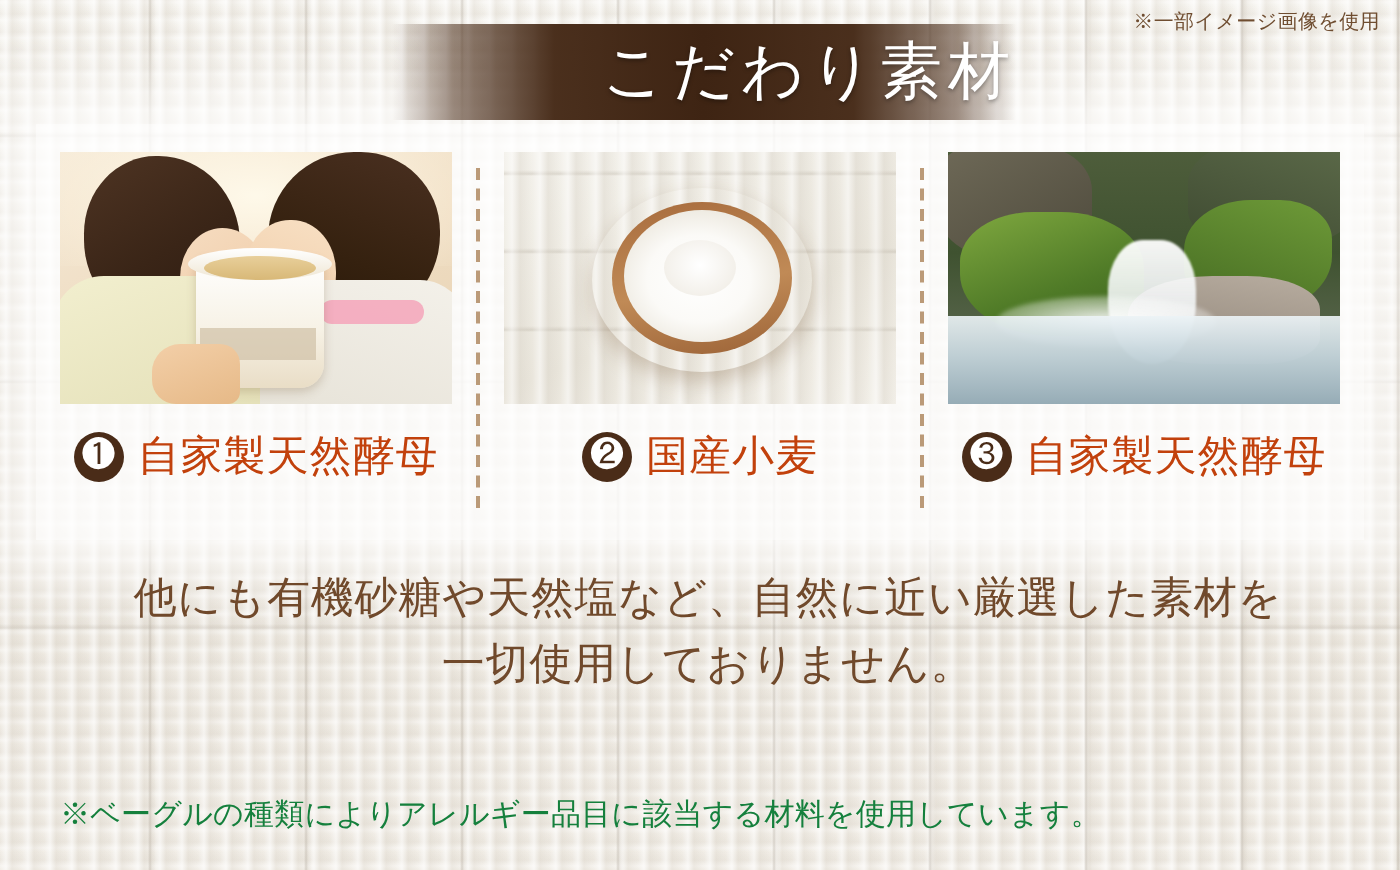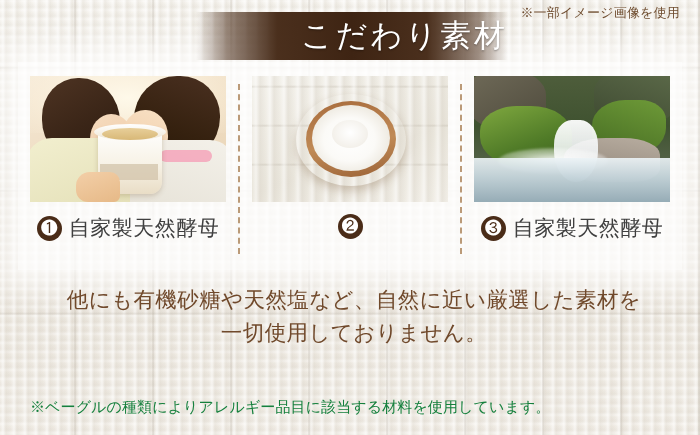--- a/index.html
+++ b/index.html
@@ -76,23 +76,23 @@
     top: 62px;
     width: 664px;
     height: 208px;
     background: rgba(255,255,255,0.80);
     box-shadow: 0 0 26px 18px rgba(255,255,255,0.72);
   }
 
   
   .top-note {
     position: absolute;
-    right: 20px;
+    right: 10px;
     top: 4px;
-    font-size: 13px;
+    font-size: 10px;
     letter-spacing: 0.2px;
     color: #6f4d30;
     white-space: nowrap;
   }
 
   
   .title-banner {
     position: absolute;
     left: 196px;
     top: 12px;
@@ -379,21 +379,21 @@
     border-radius: 50%;
     background: #4a2c18;
     color: #ffffff;
     font-size: 17px;
     line-height: 25px;
     text-align: center;
     flex: 0 0 auto;
   }
   .caption-text {
     font-size: 21px;
-    color: #404040;
+    color: #c2410c;
     letter-spacing: 0.5px;
   }
 
   
   .body-copy {
     position: absolute;
     left: 34px;
     top: 283px;
     width: 640px;
     text-align: center;
@@ -461,20 +461,21 @@
 
     <div class="feature-col">
       <div class="photo photo-flour">
         <div class="bowl"></div>
         <div class="bowl-inner"></div>
         <div class="flour"></div>
         <div class="flour-peak"></div>
       </div>
       <div class="caption">
         <span class="badge">❷</span>
+        <span class="caption-text">国産小麦</span>
       </div>
     </div>
 
     <div class="col-divider"></div>
 
     <div class="feature-col">
       <div class="photo photo-water">
         <div class="rock-top-l"></div>
         <div class="rock-top-r"></div>
         <div class="moss-l"></div>

